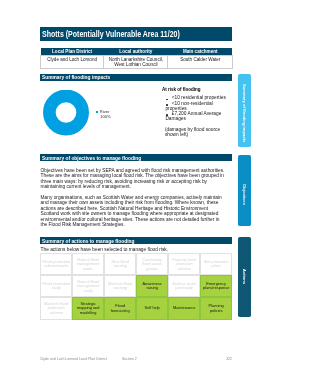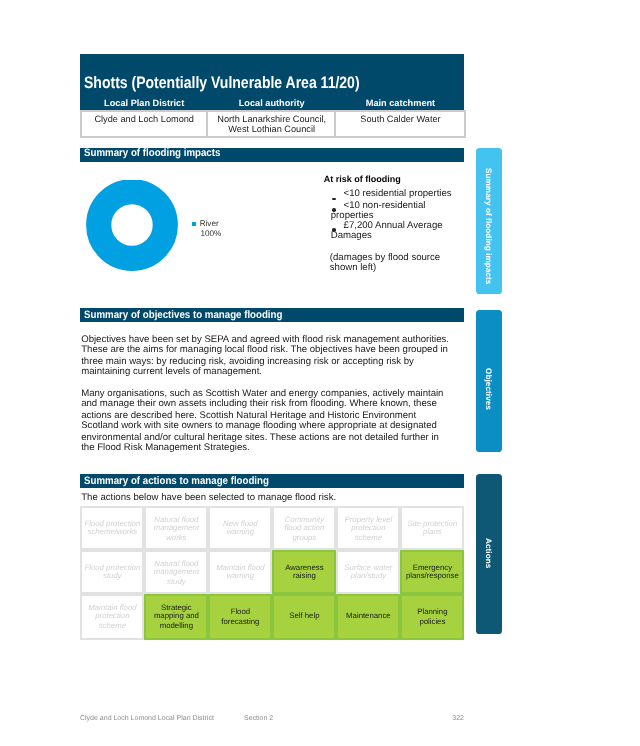--- a/index.html
+++ b/index.html
@@ -1,18 +1,18 @@
 <!DOCTYPE html>
 <html><head>
 <meta charset="utf-8">
 <style>
   html,body{margin:0;padding:0;}
   body{width:264px;height:373px;background:#fff;font-family:"Liberation Sans",sans-serif;overflow:hidden;position:relative;}
   .page{position:absolute;inset:0;background:#fff;}
-  .title-bar{position:absolute;left:40px;top:27px;width:192px;height:28px;background:#00496b;color:#fff;font-weight:bold;font-size:8.3px;display:flex;align-items:center;padding-left:2.3px;box-sizing:border-box;}
+  .title-bar{position:absolute;left:40px;top:27px;width:192px;height:14px;background:#00496b;color:#fff;font-weight:bold;font-size:8.3px;display:flex;align-items:center;padding-left:2.3px;box-sizing:border-box;}
   .title-bar span{display:inline-block;transform:scaleX(0.845);transform-origin:left center;white-space:nowrap;}
   table.info{position:absolute;left:40px;top:47.9px;width:192px;border-collapse:collapse;table-layout:fixed;}
   table.info th{background:#00496b;color:#fff;font-size:4.6px;font-weight:bold;height:7px;text-align:center;border:0;padding:0;line-height:7px;}
   table.info td{border:0.5px solid #cccccc;font-size:4.6px;text-align:center;color:#1a1a1a;padding:0.8px 2px 0 2px;vertical-align:top;height:11.6px;line-height:5.1px;}
   table.info .c1{width:63.2px;} table.info .c2{width:64.3px;} table.info .c3{width:64.5px;}
   .sec-bar{position:absolute;left:40px;width:192px;height:7.4px;background:#00496b;color:#fff;font-size:5.4px;font-weight:bold;display:flex;align-items:center;padding-left:1.7px;box-sizing:border-box;}
   .sec-bar span{display:inline-block;transform:scaleX(0.9);transform-origin:left center;white-space:nowrap;}
   .tab{position:absolute;left:237.5px;width:13.6px;border-radius:1.8px;color:#fff;font-size:4.05px;font-weight:bold;display:flex;align-items:center;justify-content:center;box-sizing:border-box;}
   .tab span{writing-mode:vertical-rl;white-space:nowrap;letter-spacing:0.05px;}
   .donut{position:absolute;left:43.4px;top:89.6px;}

